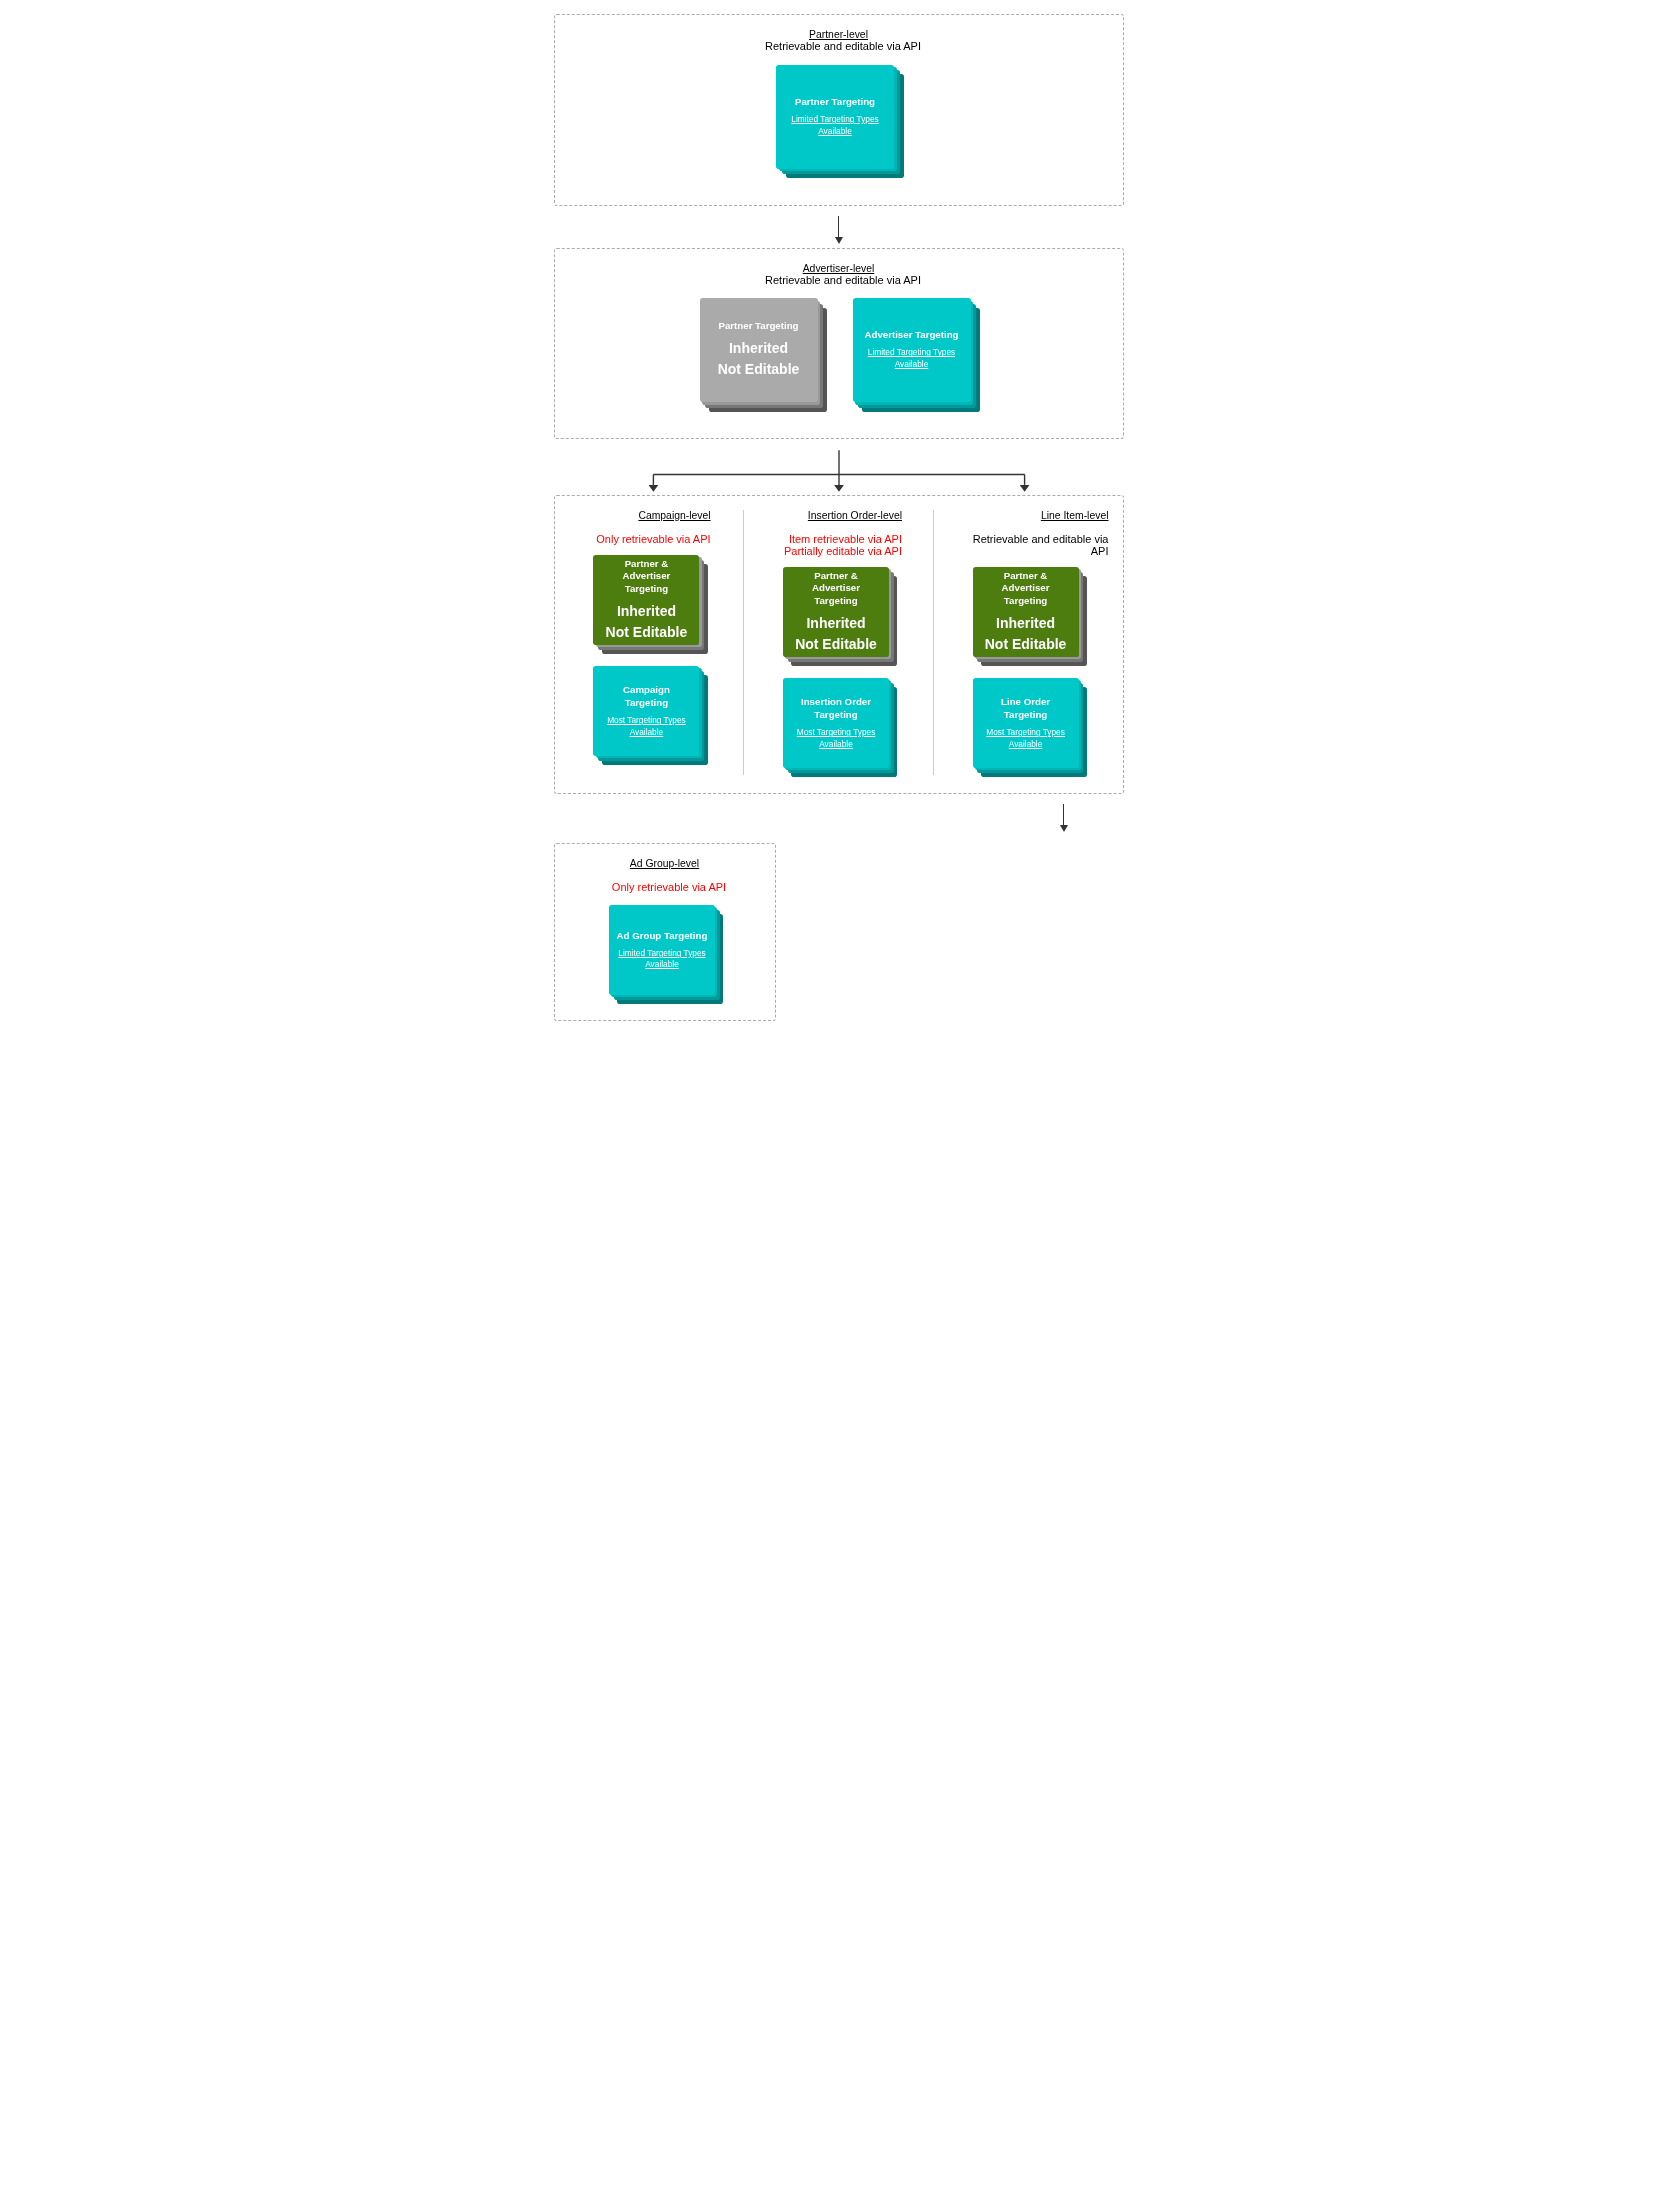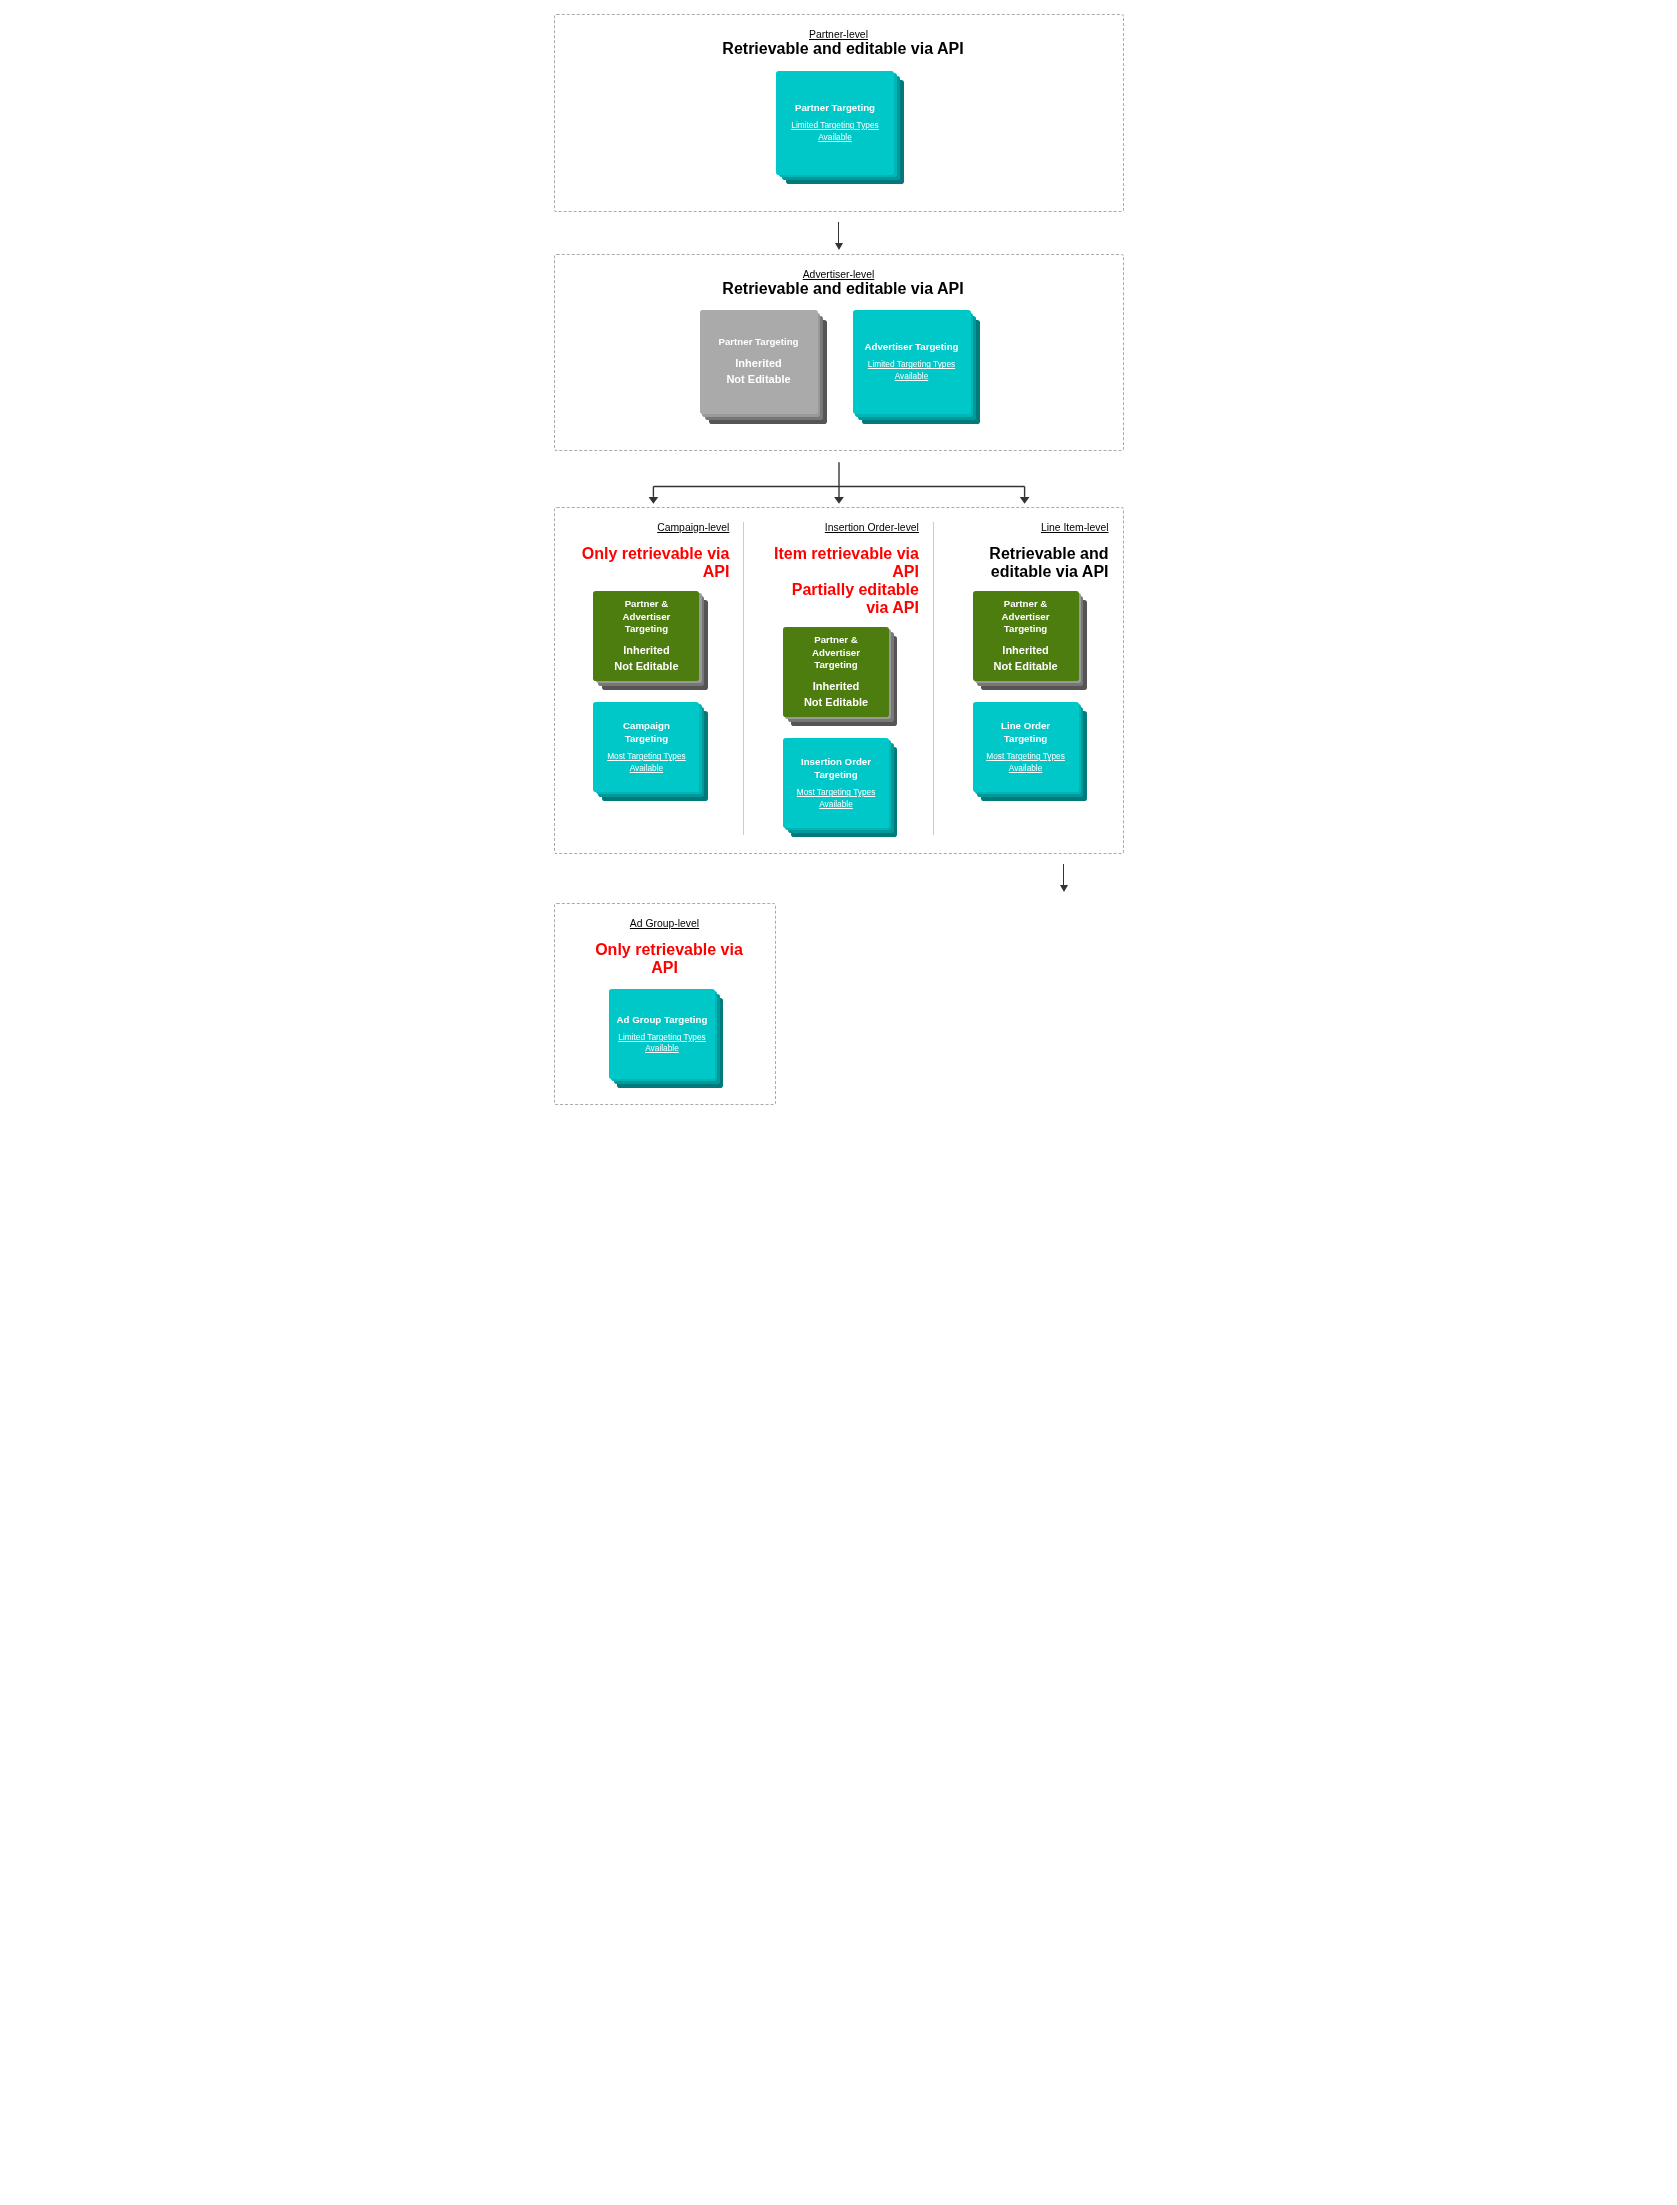--- a/index.html
+++ b/index.html
@@ -31,22 +31,22 @@
       text-align: center;
       margin-bottom: 12.5px;
     }
     .level-title {
       font-size: 10.4px;
       text-decoration: underline;
       color: #000;
       display: block;
     }
     .level-subtitle {
-      font-size: 16px;
-      font-weight: bold;
+      font-size: 11px;
+      font-weight: normal;
       color: #000;
       margin-left: 9px;
     }
     .level-subtitle.red {
       color: red;
     }
     .level-subtitle.red-partial {
       color: red;
     }
 
@@ -122,21 +122,21 @@
 
     .card-link {
       font-size: 8.3px;
       color: #fff;
       text-decoration: underline;
       cursor: pointer;
       line-height: 1.4;
     }
 
     .card-subtitle {
-      font-size: 11px;
+      font-size: 14px;
       font-weight: bold;
       color: #fff;
       line-height: 1.5;
     }
 
     
     .arrow-down {
       display: flex;
       flex-direction: column;
       align-items: center;

